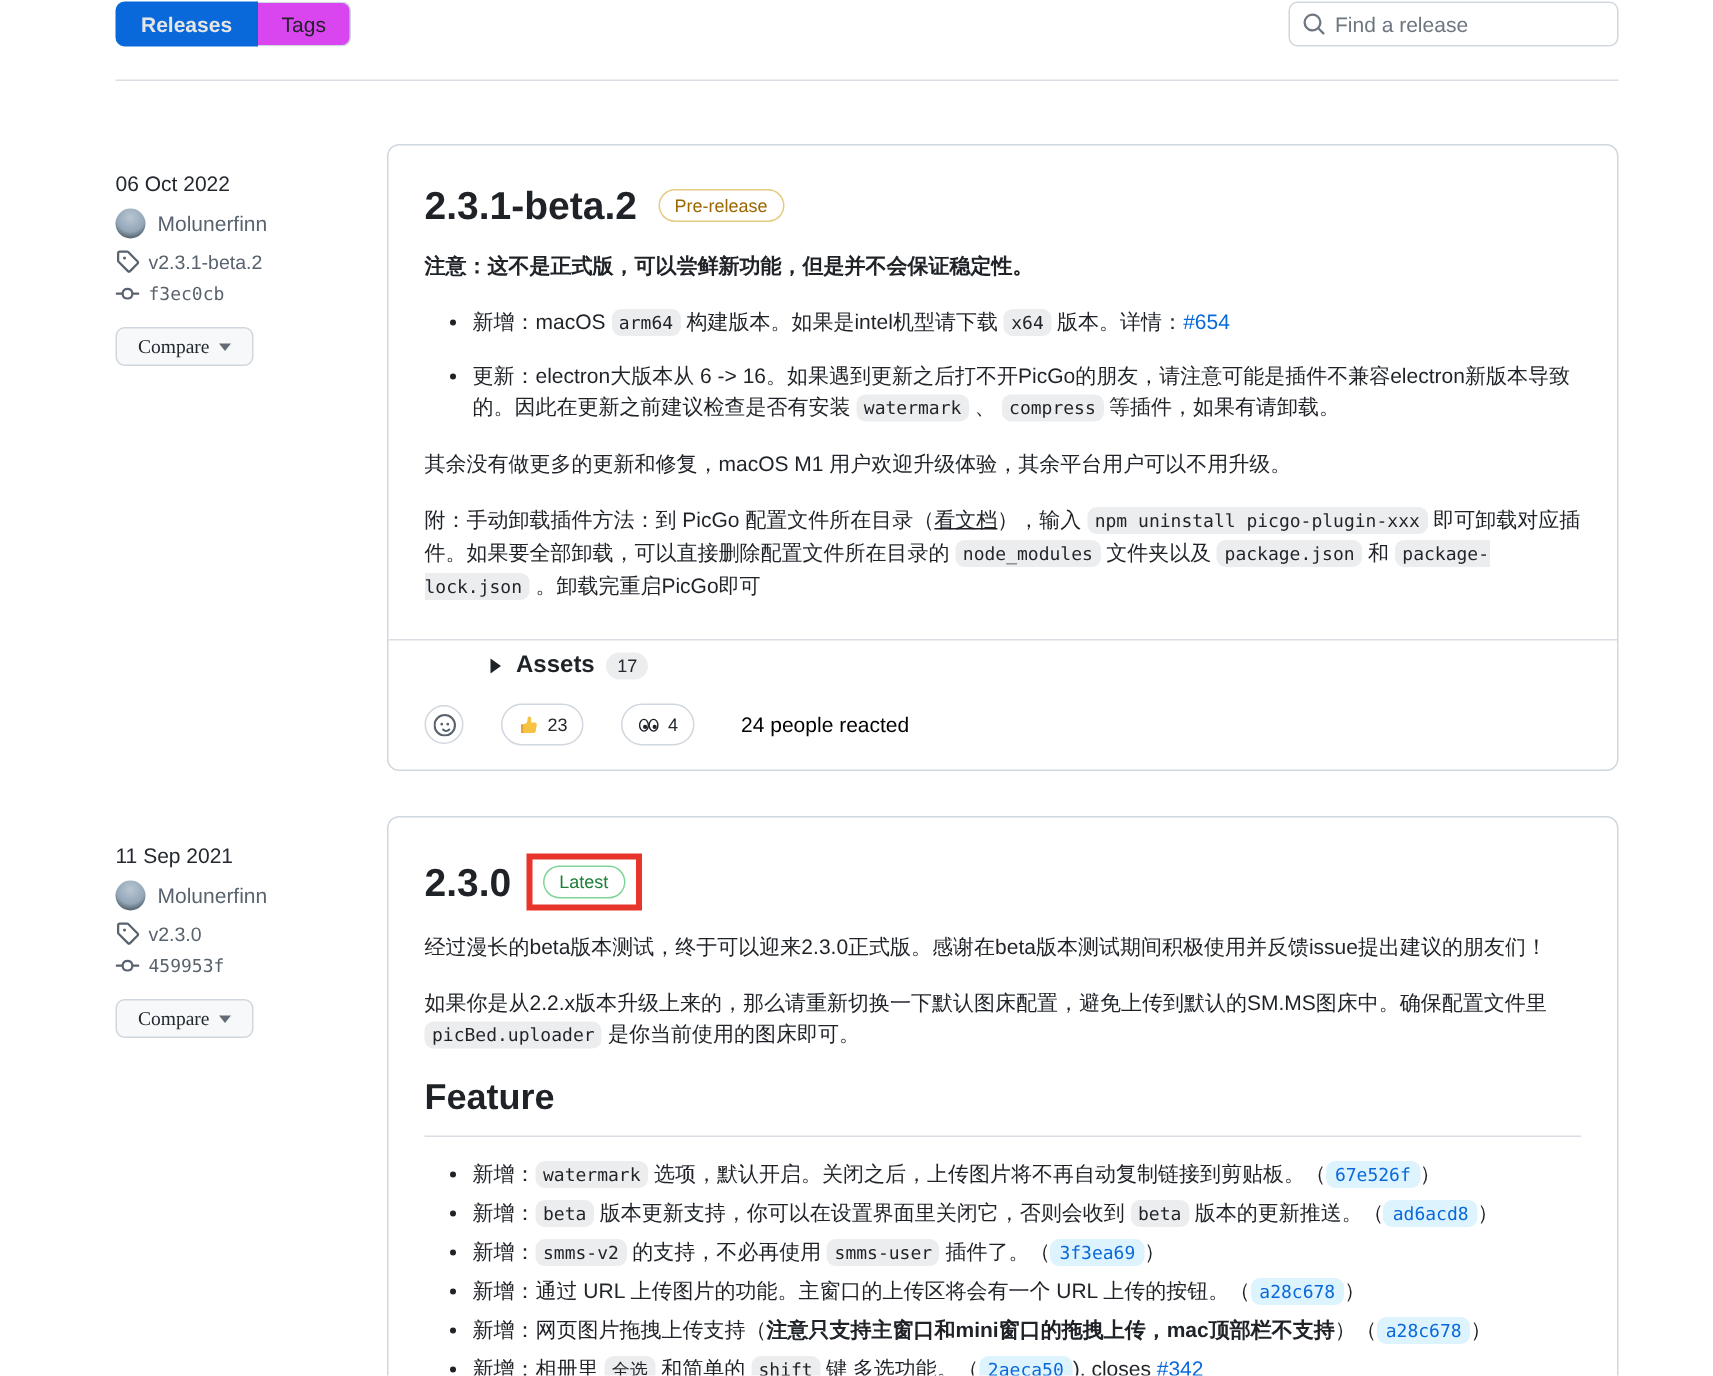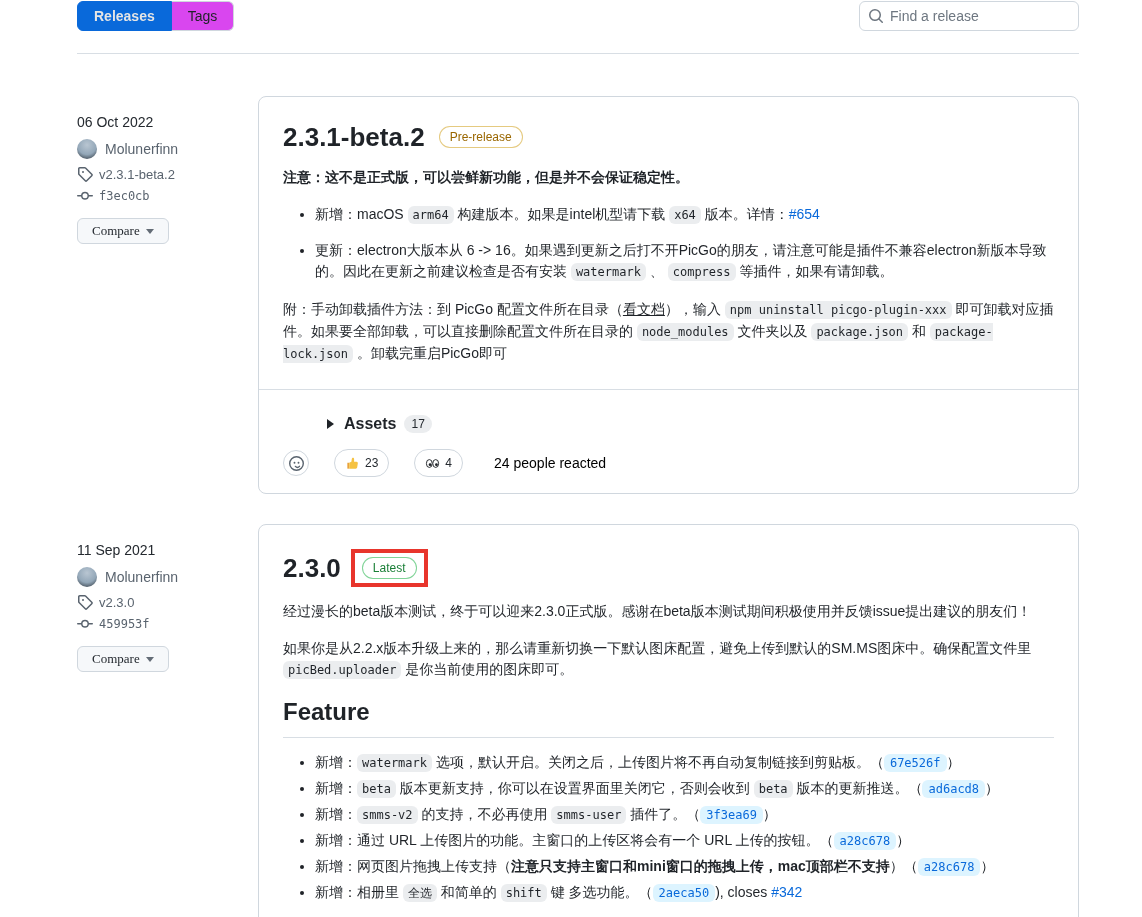--- a/index.html
+++ b/index.html
@@ -61,21 +61,21 @@
   .md h1{font-size:24px;font-weight:600;line-height:30px;margin:0 0 14px;
     padding-bottom:10px;border-bottom:1px solid #d8dee4;}
   .inline-code{font-family:"DejaVu Sans Mono","Liberation Mono",monospace;font-size:12px;
     background:rgba(175,184,193,0.25);color:#1f2328;padding:2px 5px;border-radius:6px;}
   .link{color:#0969da;text-decoration:none;cursor:pointer;}
   .ulink{color:#1f2328;text-decoration:underline;cursor:pointer;}
   .commit-chip{font-family:"DejaVu Sans Mono","Liberation Mono",monospace;font-size:12px;
     background:#ddf4ff;color:#0969da;padding:2px 6px;border-radius:6px;cursor:pointer;text-decoration:none;}
   
   .card-divider{border:none;border-top:1px solid #d8dee4;margin:24px -24px 0;}
-  .assets-row{display:flex;align-items:center;margin-top:25px;cursor:pointer;padding-left:44px;}
+  .assets-row{display:flex;align-items:center;margin-top:8px;cursor:pointer;padding-left:44px;}
   .tri{width:0;height:0;border-top:5px solid transparent;border-bottom:5px solid transparent;
     border-left:7px solid #1f2328;display:inline-block;margin-right:10px;}
   .assets-label{font-size:16px;font-weight:600;color:#1f2328;}
   .counter{display:inline-block;margin-left:8px;font-size:12px;line-height:18px;padding:0 7px;
     background:rgba(175,184,193,0.25);border-radius:2em;color:#24292f;}
   .reactions{display:flex;align-items:center;gap:25px;margin-top:16px;}
   .react-circle{width:26px;height:26px;border:1px solid #d0d7de;border-radius:50%;background:#fff;
     display:flex;align-items:center;justify-content:center;cursor:pointer;padding:0;}
   .react-circle svg{width:15px;height:15px;fill:#59636e;}
   .react-pill{display:inline-flex;align-items:center;gap:5px;border:1px solid #d0d7de;
@@ -130,20 +130,21 @@
       <div class="title-row">
         <h2 class="rel-title">2.3.1-beta.2</h2>
         <span class="badge badge-pre">Pre-release</span>
       </div>
       <div class="md">
           <p><strong>注意：这不是正式版，可以尝鲜新功能，但是并不会保证稳定性。</strong></p>
           <ul class="loose">
             <li>新增：macOS <code class="inline-code">arm64</code> 构建版本。如果是intel机型请下载 <code class="inline-code">x64</code> 版本。详情：<a class="link">#654</a></li>
             <li>更新：electron大版本从 6 -&gt; 16。如果遇到更新之后打不开PicGo的朋友，请注意可能是插件不兼容electron新版本导致的。因此在更新之前建议检查是否有安装 <code class="inline-code">watermark</code> 、 <code class="inline-code">compress</code> 等插件，如果有请卸载。</li>
           </ul>
+          <p>其余没有做更多的更新和修复，macOS M1 用户欢迎升级体验，其余平台用户可以不用升级。</p>
           <p>附：手动卸载插件方法：到 PicGo 配置文件所在目录（<a class="ulink">看文档</a>），输入 <code class="inline-code">npm uninstall picgo-plugin-xxx</code> 即可卸载对应插件。如果要全部卸载，可以直接删除配置文件所在目录的 <code class="inline-code">node_modules</code> 文件夹以及 <code class="inline-code">package.json</code> 和 <code class="inline-code">package-lock.json</code> 。卸载完重启PicGo即可</p>
         </div>
       <hr class="card-divider">
       <div class="assets-row">
         <span class="tri"></span>
         <span class="assets-label">Assets</span>
         <span class="counter">17</span>
       </div>
       <div class="reactions">
         <button class="react-circle">

